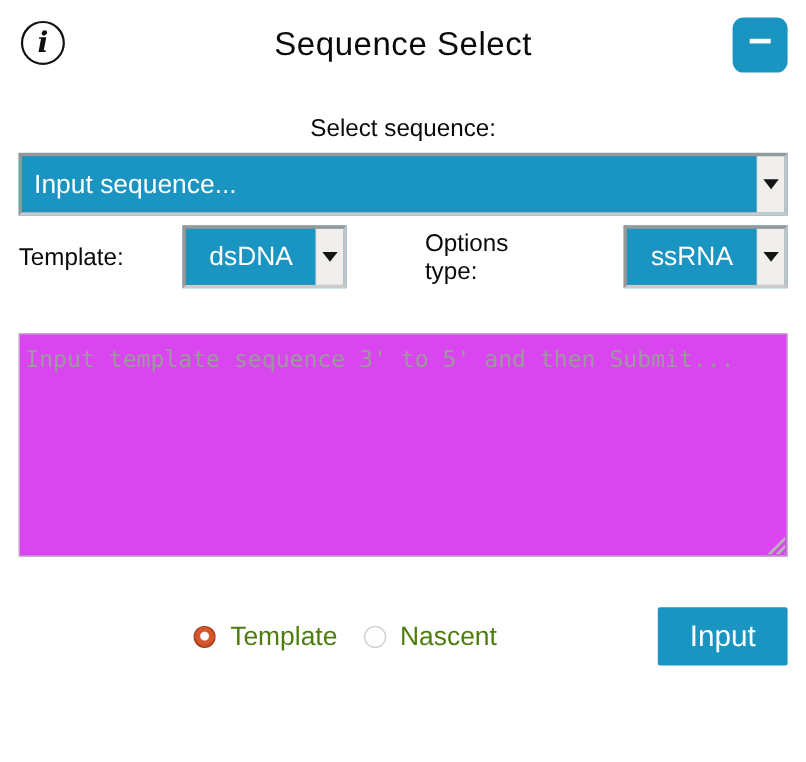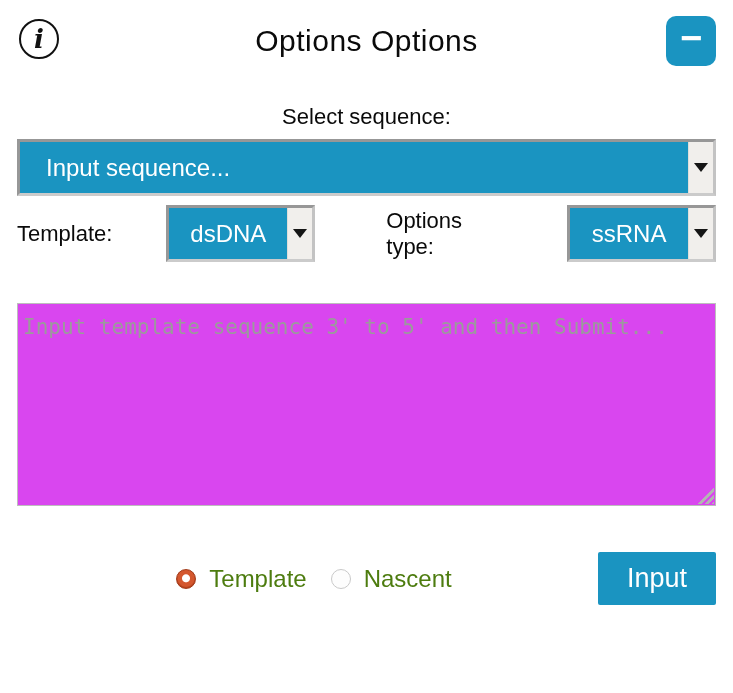--- a/index.html
+++ b/index.html
@@ -44,21 +44,21 @@
   .sel-arrowbox {
     width: 25px; background: #f1efec; border-left: 1px solid #e0ded9;
     display: flex; align-items: center; justify-content: center;
   }
   .arrow-down {
     width: 0; height: 0;
     border-left: 7px solid transparent; border-right: 7px solid transparent;
     border-top: 9px solid #151515;
   }
   .main-select { margin-top: 9px; width: 699px; }
-  .main-select .sel-value { padding-left: 26px; text-align: center; }
+  .main-select .sel-value { padding-left: 11px; text-align: center; }
 
   .type-row { margin-top: 9px; display: flex; align-items: center; gap: 44px; }
   .small-select { width: 152px; margin-left: 10px; }
   .small-select .sel-value { justify-content: center; }
   .nascent-label { margin-left: 27px; }
 
   
   .ta-wrap { position: relative; margin-top: 41px; width: 699px; height: 203px; }
   textarea {
     width: 100%; height: 100%; resize: none;
@@ -99,21 +99,21 @@
     cursor: pointer;
   }
 </style>
 </head>
 <body>
 
 <div class="panel">
 
   <div class="header">
     <span class="info-icon">i</span>
-    <span class="title">Options Options</span>
+    <span class="title">Sequence Select</span>
     <button class="minimize-btn">−</button>
   </div>
 
   <label class="field-label select-seq-label">Select sequence:</label>
 
   <div class="sel main-select">
     <span class="sel-value">Input sequence...</span>
     <span class="sel-arrowbox">
       <span class="arrow-down"></span>
     </span>

